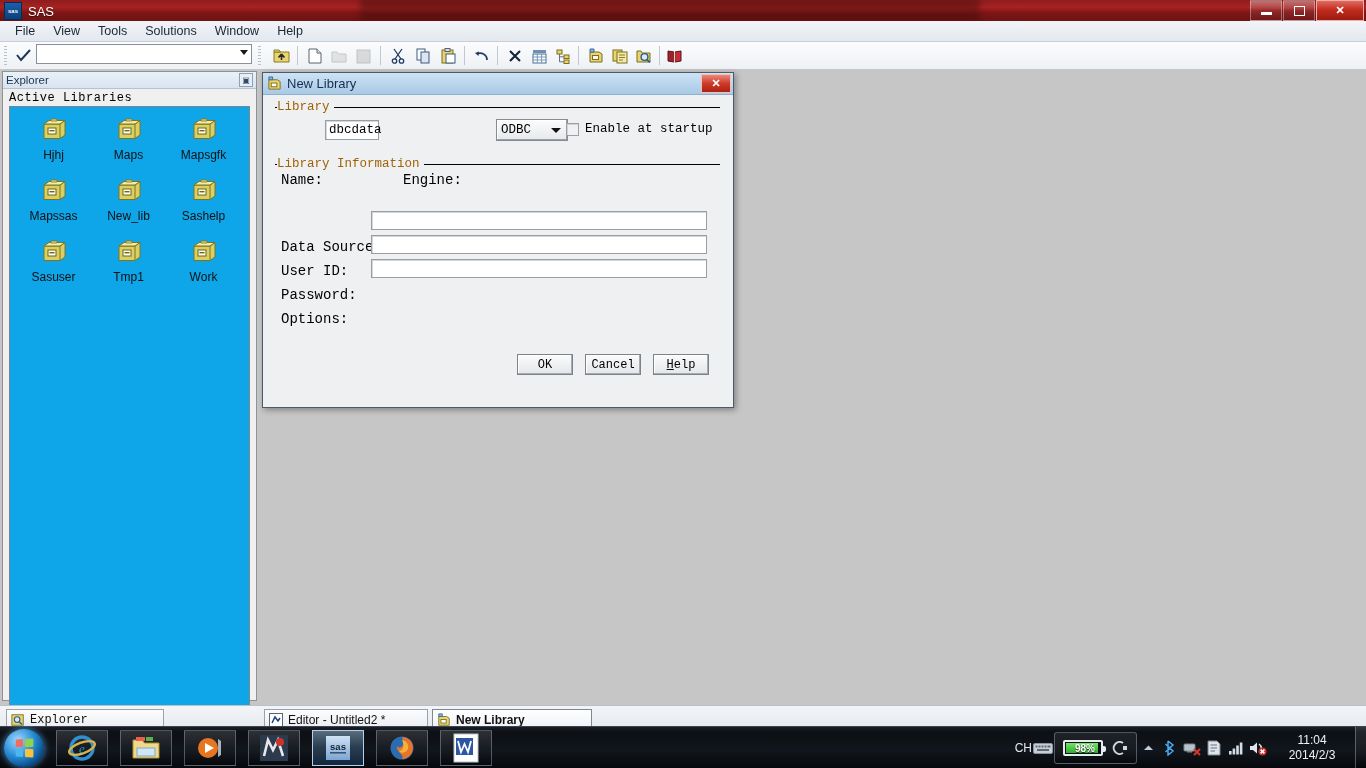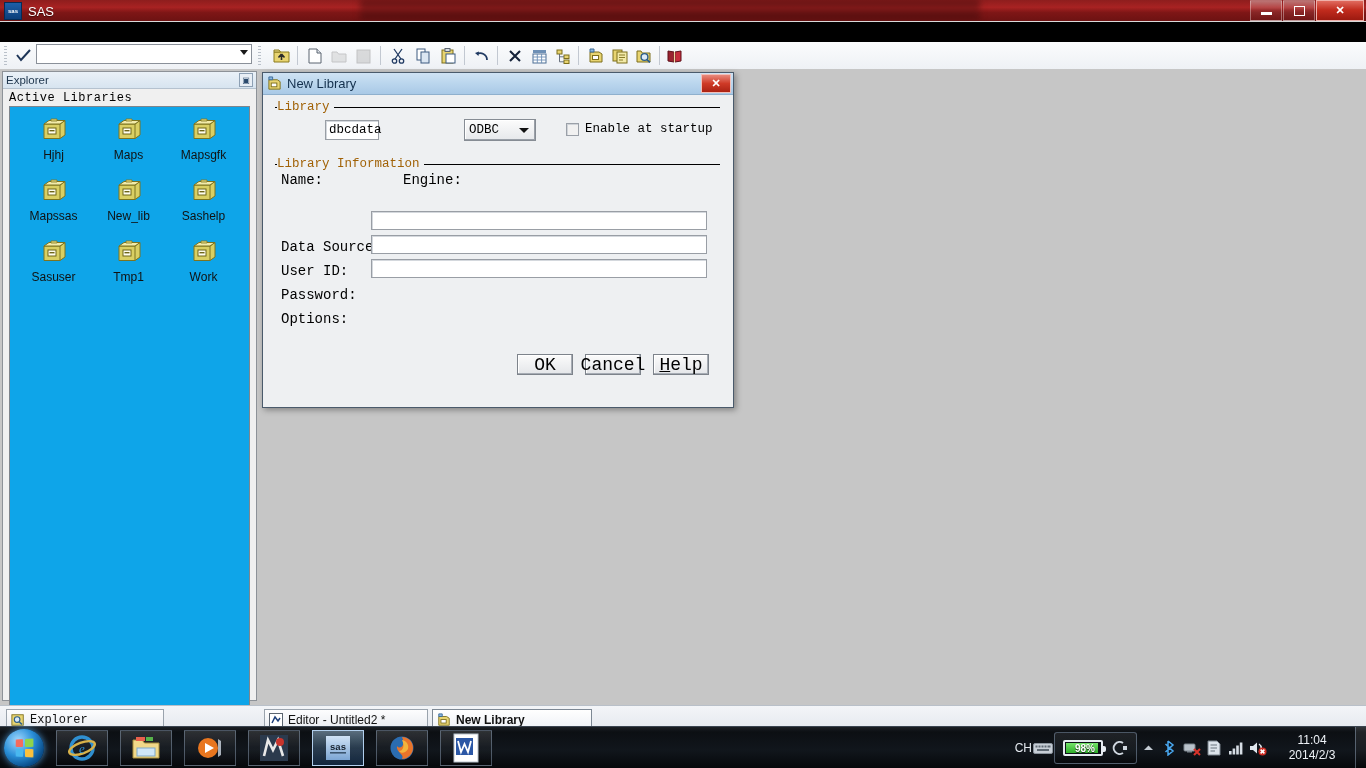--- a/index.html
+++ b/index.html
@@ -322,20 +322,21 @@
     margin-top: -2px;
     width: 0; height: 0;
     border-left: 5px solid transparent;
     border-right: 5px solid transparent;
     border-top: 5px solid #111;
   }
   .combo.raised {
     background: linear-gradient(to bottom,#fcfcfc,#e6e8eb);
     border: 1px solid #868c94;
     box-shadow: inset -1px -1px 0 #9aa0a8, inset 1px 1px 0 #ffffff;
+    margin-left: 32px;
   }
   .chkwrap {
     position: absolute;
     display: flex; align-items: center; gap: 6px;
   }
   .chkbox {
     width: 13px; height: 13px;
     background: #f1f1f1;
     border: 1px solid #9aa0a8;
     box-shadow: inset 1px 1px 0 #cfd3d8;
@@ -345,21 +346,21 @@
     font-family: "Liberation Mono", monospace;
     font-size: 12.5px; color: #000;
   }
   .dlgbtn {
     position: absolute;
     width: 56px; height: 21px;
     background: linear-gradient(to bottom,#fbfbfb,#e4e6e9);
     border: 1px solid #7d838b;
     box-shadow: inset -1px -1px 0 #a6acb4, inset 1px 1px 0 #ffffff;
     font-family: "Liberation Mono", monospace;
-    font-size: 18px;
+    font-size: 12px;
     color: #000;
     display: flex; align-items: center; justify-content: center;
     box-sizing: border-box;
   }
   .dlgbtn u { text-decoration: underline; }
 
   
   .taskbar {
     position: absolute; left: 0; top: 726px;
     width: 1366px; height: 42px;
@@ -474,20 +475,28 @@
       <div class="tb-btn">
           <div class="tb-min-glyph"></div>
         </div>
       <div class="tb-btn">
           <div class="tb-rest-glyph"></div>
         </div>
       <div class="tb-btn close">✕</div>
     </div>
   </div>
 
+  <div class="menubar">
+    <div class="menu-item">File</div>
+    <div class="menu-item">View</div>
+    <div class="menu-item">Tools</div>
+    <div class="menu-item">Solutions</div>
+    <div class="menu-item">Window</div>
+    <div class="menu-item">Help</div>
+  </div>
 
   <div class="toolrow">
     <div class="grip" style="left:4px;"></div>
     <div class="cmd-check">
       <svg width="15" height="13" viewBox="0 0 15 13">
           <path d="M1 6 L5 11 L14 1" stroke="#1d3557" stroke-width="2" fill="none"></path>
         </svg>
     </div>
     <div class="grip" style="left:258px;"></div>
 

